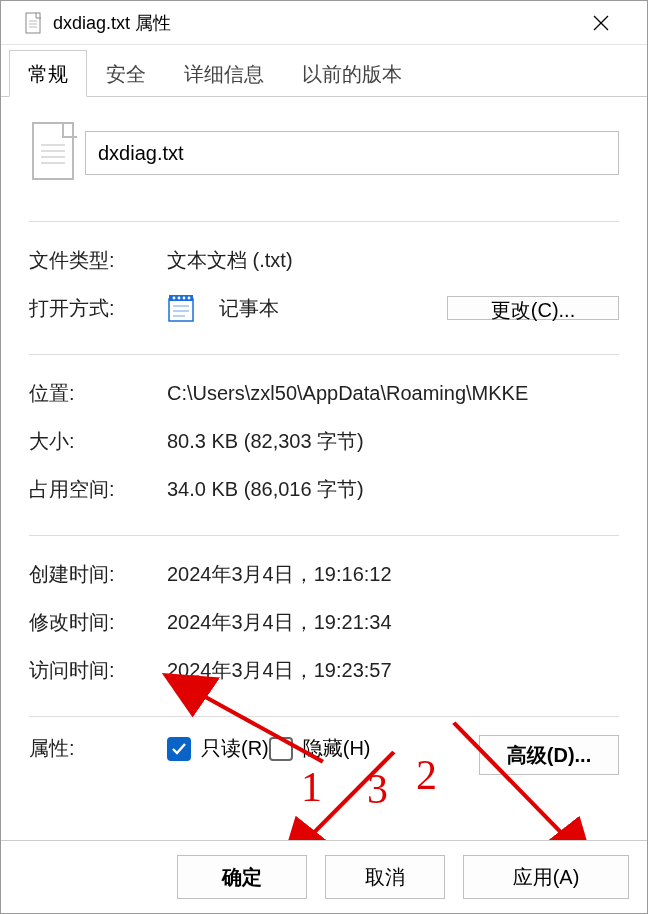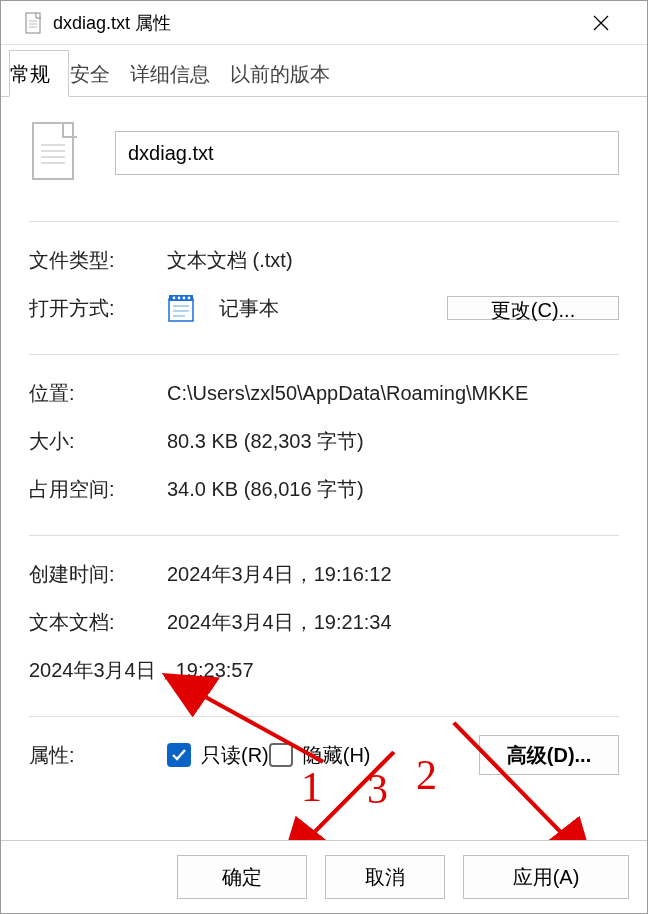--- a/index.html
+++ b/index.html
@@ -9,50 +9,50 @@
     font-size: 18px; color: #000; background: #fff;
     overflow: hidden;
   }
   .window { width: 648px; height: 914px; border: 1px solid #999; background: #fff; display: flex; flex-direction: column; }
   .titlebar { height: 44px; display: flex; align-items: center; padding: 0 24px; border-bottom: 1px solid #e5e5e5; }
   .title-icon { width: 18px; height: 22px; margin-right: 10px; display: inline-flex; align-items: center; justify-content: center; }
   .title-txt { flex: 1; font-size: 18px; }
   .close-btn { width: 44px; height: 44px; display: flex; align-items: center; justify-content: center; cursor: pointer; }
 
   .tabs { display: flex; padding: 4px 0 0 8px; border-bottom: 1px solid #ccc; gap: 0; }
-  .tab { padding: 10px 18px 8px 0; font-size: 20px; cursor: pointer; color: #444; border: 1px solid transparent; position: relative; top: 1px; }
+  .tab { padding: 10px 18px 8px 18px; font-size: 20px; cursor: pointer; color: #444; border: 1px solid transparent; position: relative; top: 1px; }
   .tab.active { border: 1px solid #ccc; border-bottom: 1px solid #fff; background: #fff; color: #000; }
 
   .body { flex: 1; padding: 24px 28px 16px 28px; display: flex; flex-direction: column; position: relative; }
   .row { display: flex; align-items: center; margin-bottom: 8px; min-height: 40px; }
   .lbl { width: 138px; font-size: 20px; color: #222; flex-shrink: 0; }
   .val { flex: 1; font-size: 20px; color: #222; }
   .sep { border: none; border-top: 1px solid #ddd; margin: 18px 0; }
 
   .file-icon-big { width: 56px; height: 64px; display:flex; align-items:center; justify-content:center;}
-  .filename-row { display: flex; align-items: center; gap: 30px; margin-bottom: 18px; }
+  .filename-row { display: flex; align-items: center; margin-bottom: 18px; }
   .filename-input { flex: 1; height: 44px; border: 1px solid #c0c0c0; padding: 0 12px; font-size: 20px; }
 
   .open-with { display:flex; align-items:center; gap:24px; }
   .notepad-icon { width:28px; height:30px; }
   .btn-change { width: 172px; height: 24px; border: 1px solid #c0c0c0; background: #fdfdfd; font-size: 20px; cursor:pointer; }
-  .attrs-row { display:flex; align-items:center; }
+  .attrs-row { display:flex; align-items:flex-start; }
   .chk { display:flex; align-items:center; gap:10px; cursor:pointer; }
   .chkbox{ width:24px; height:24px; border:2px solid #666; border-radius:4px; display:flex; align-items:center; justify-content:center;}
   .chkbox.checked{ background:#0a63c6; border-color:#0a63c6;}
   .chk-label{ font-size:20px;}
   .btn-adv{ width:140px; height:40px; border:1px solid #c0c0c0; background:#fdfdfd; font-size:20px; cursor:pointer;font-weight:bold;}
 
   
   .anno { position:absolute; inset:0; pointer-events:none; }
   .anno-num { position:absolute; font-family: "SimSun", serif; font-size:42px; color:#e00000; }
 
   .footer { border-top: 1px solid #ccc; padding: 14px 18px; display:flex; justify-content:flex-end; gap:18px; background:#fff;}
   .btn-main { height:44px; border:1px solid #c0c0c0; background:#fdfdfd; font-size:20px; cursor:pointer; }
-  .btn-ok{ width:130px;}
+  .btn-ok{ width:130px;font-weight:bold;}
   .btn-cancel{ width:120px;}
   .btn-apply{ width:166px;}
   .spacer{flex:1;}
 </style>
 </head>
 <body>
 
 <div class="window">
 
   <div class="titlebar">
@@ -140,24 +140,25 @@
       <span class="val">34.0 KB (86,016 字节)</span>
     </div>
 
     <hr class="sep">
 
     <div class="row">
       <span class="lbl">创建时间:</span>
       <span class="val">2024年3月4日，19:16:12</span>
     </div>
     <div class="row">
-      <span class="lbl">文本文档:</span>
+      <span class="lbl">修改时间:</span>
       <span class="val">2024年3月4日，19:21:34</span>
     </div>
     <div class="row">
+      <span class="lbl">访问时间:</span>
       <span class="val">2024年3月4日，19:23:57</span>
     </div>
 
     <hr class="sep">
 
     <div class="row attrs-row">
       <span class="lbl">属性:</span>
       <span class="chk">
         <span class="chkbox checked">
           <svg width="16" height="16" viewBox="0 0 16 16">

